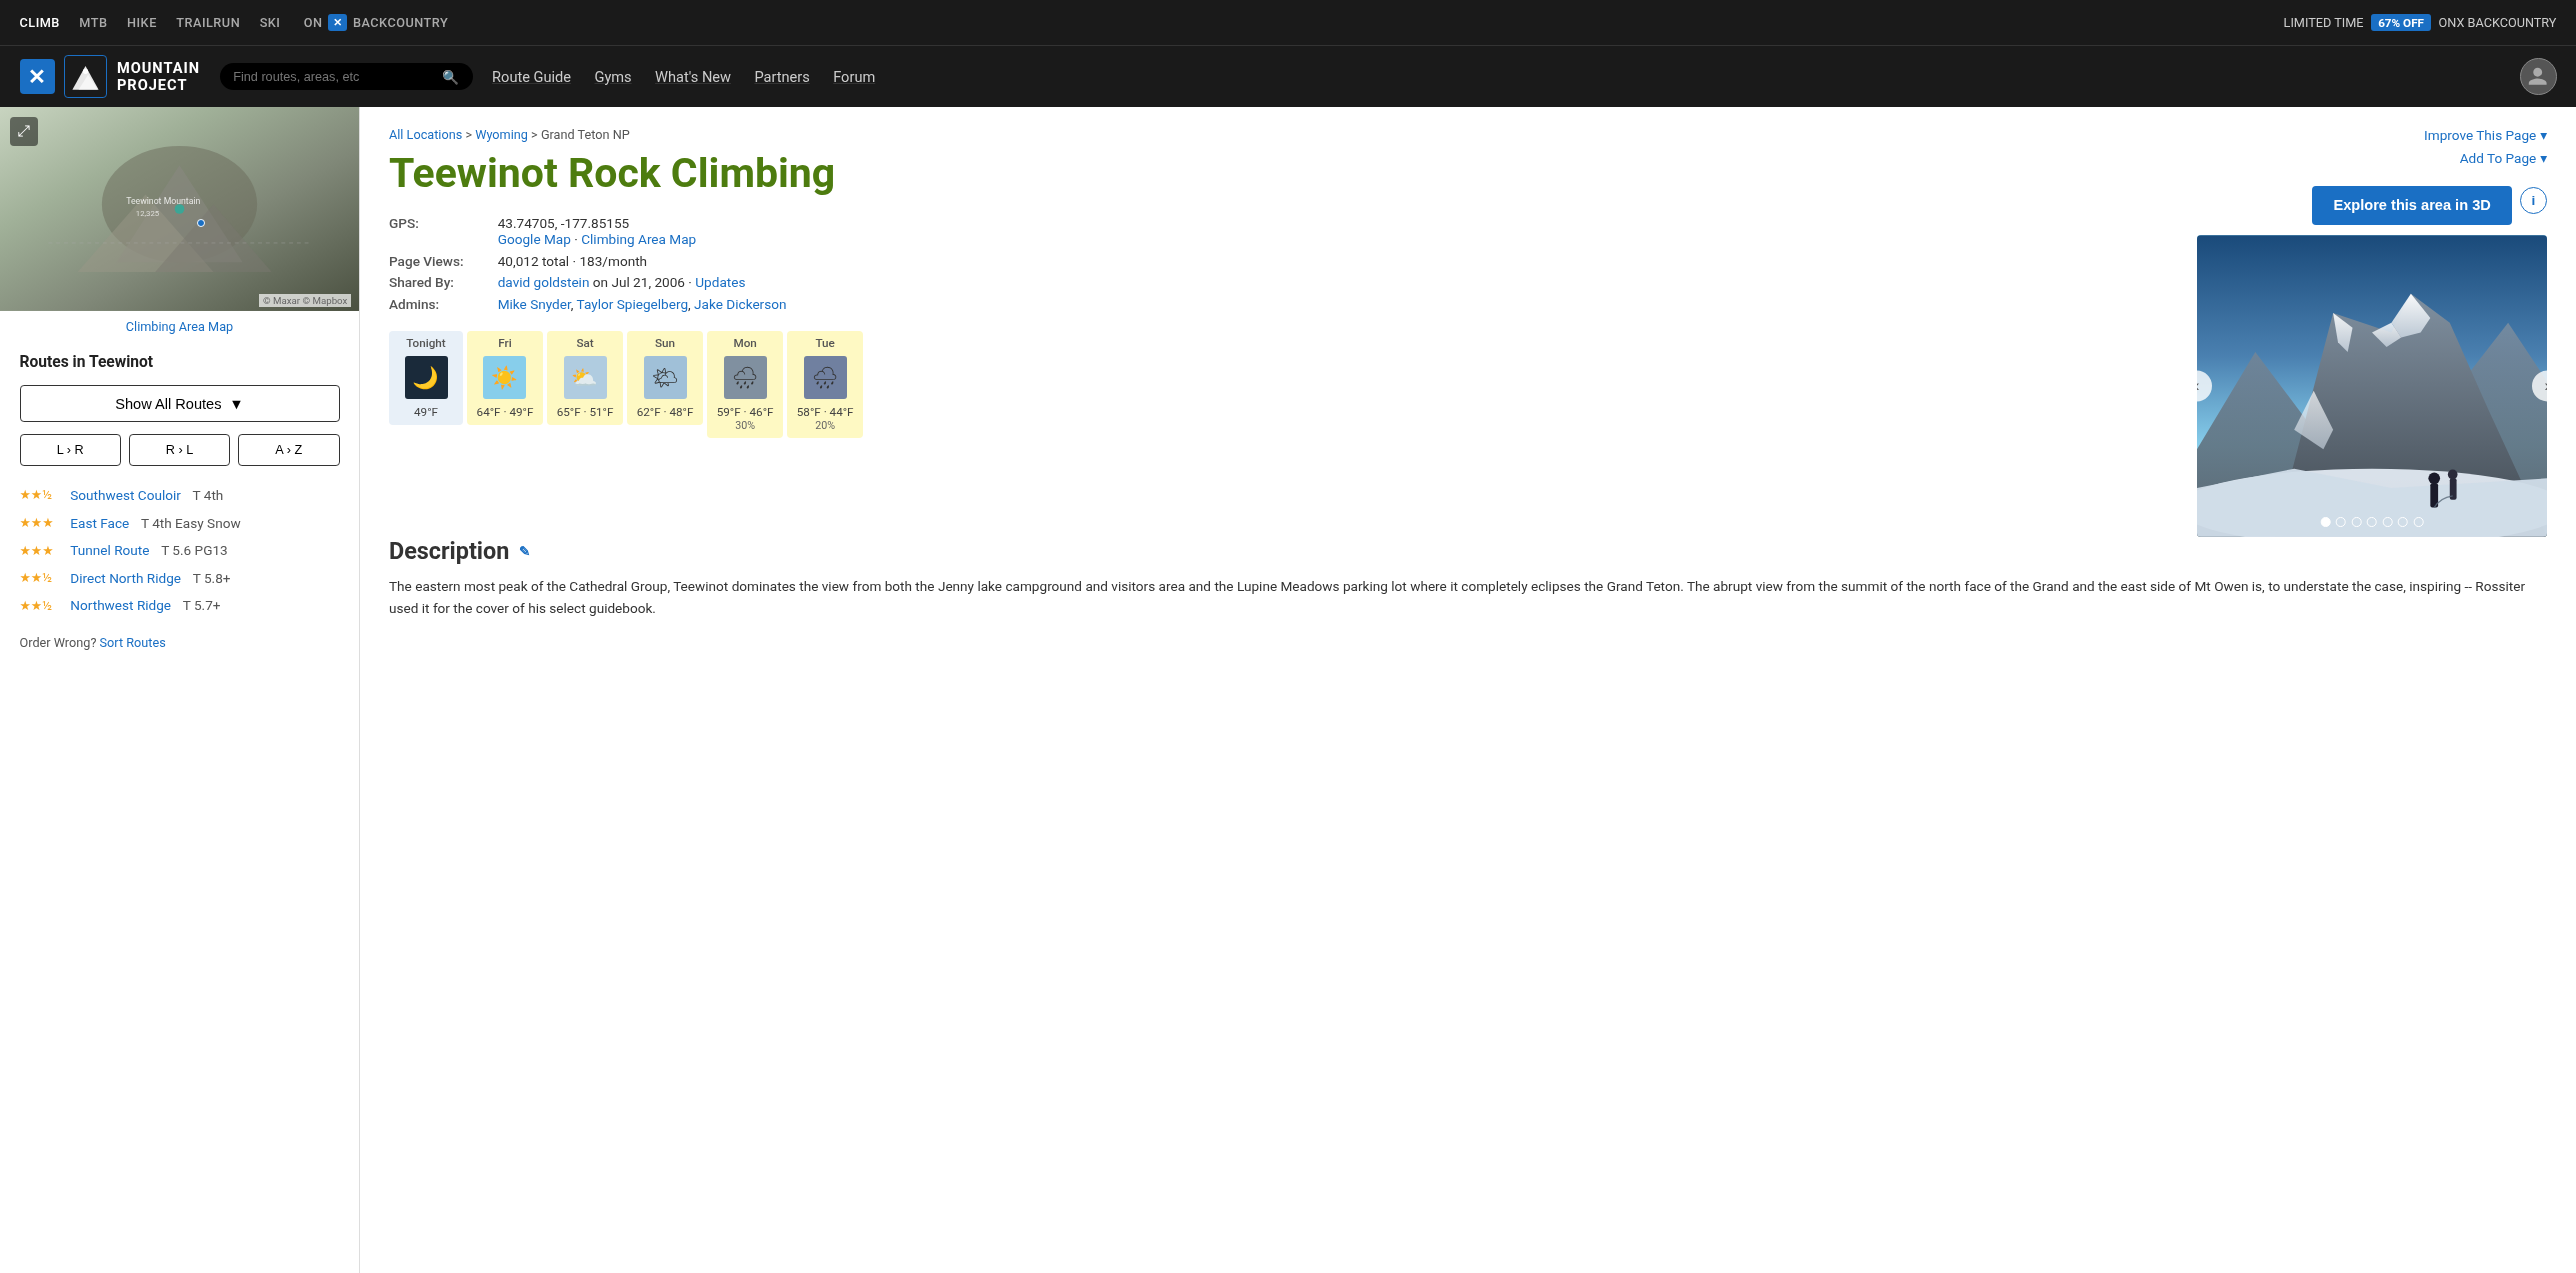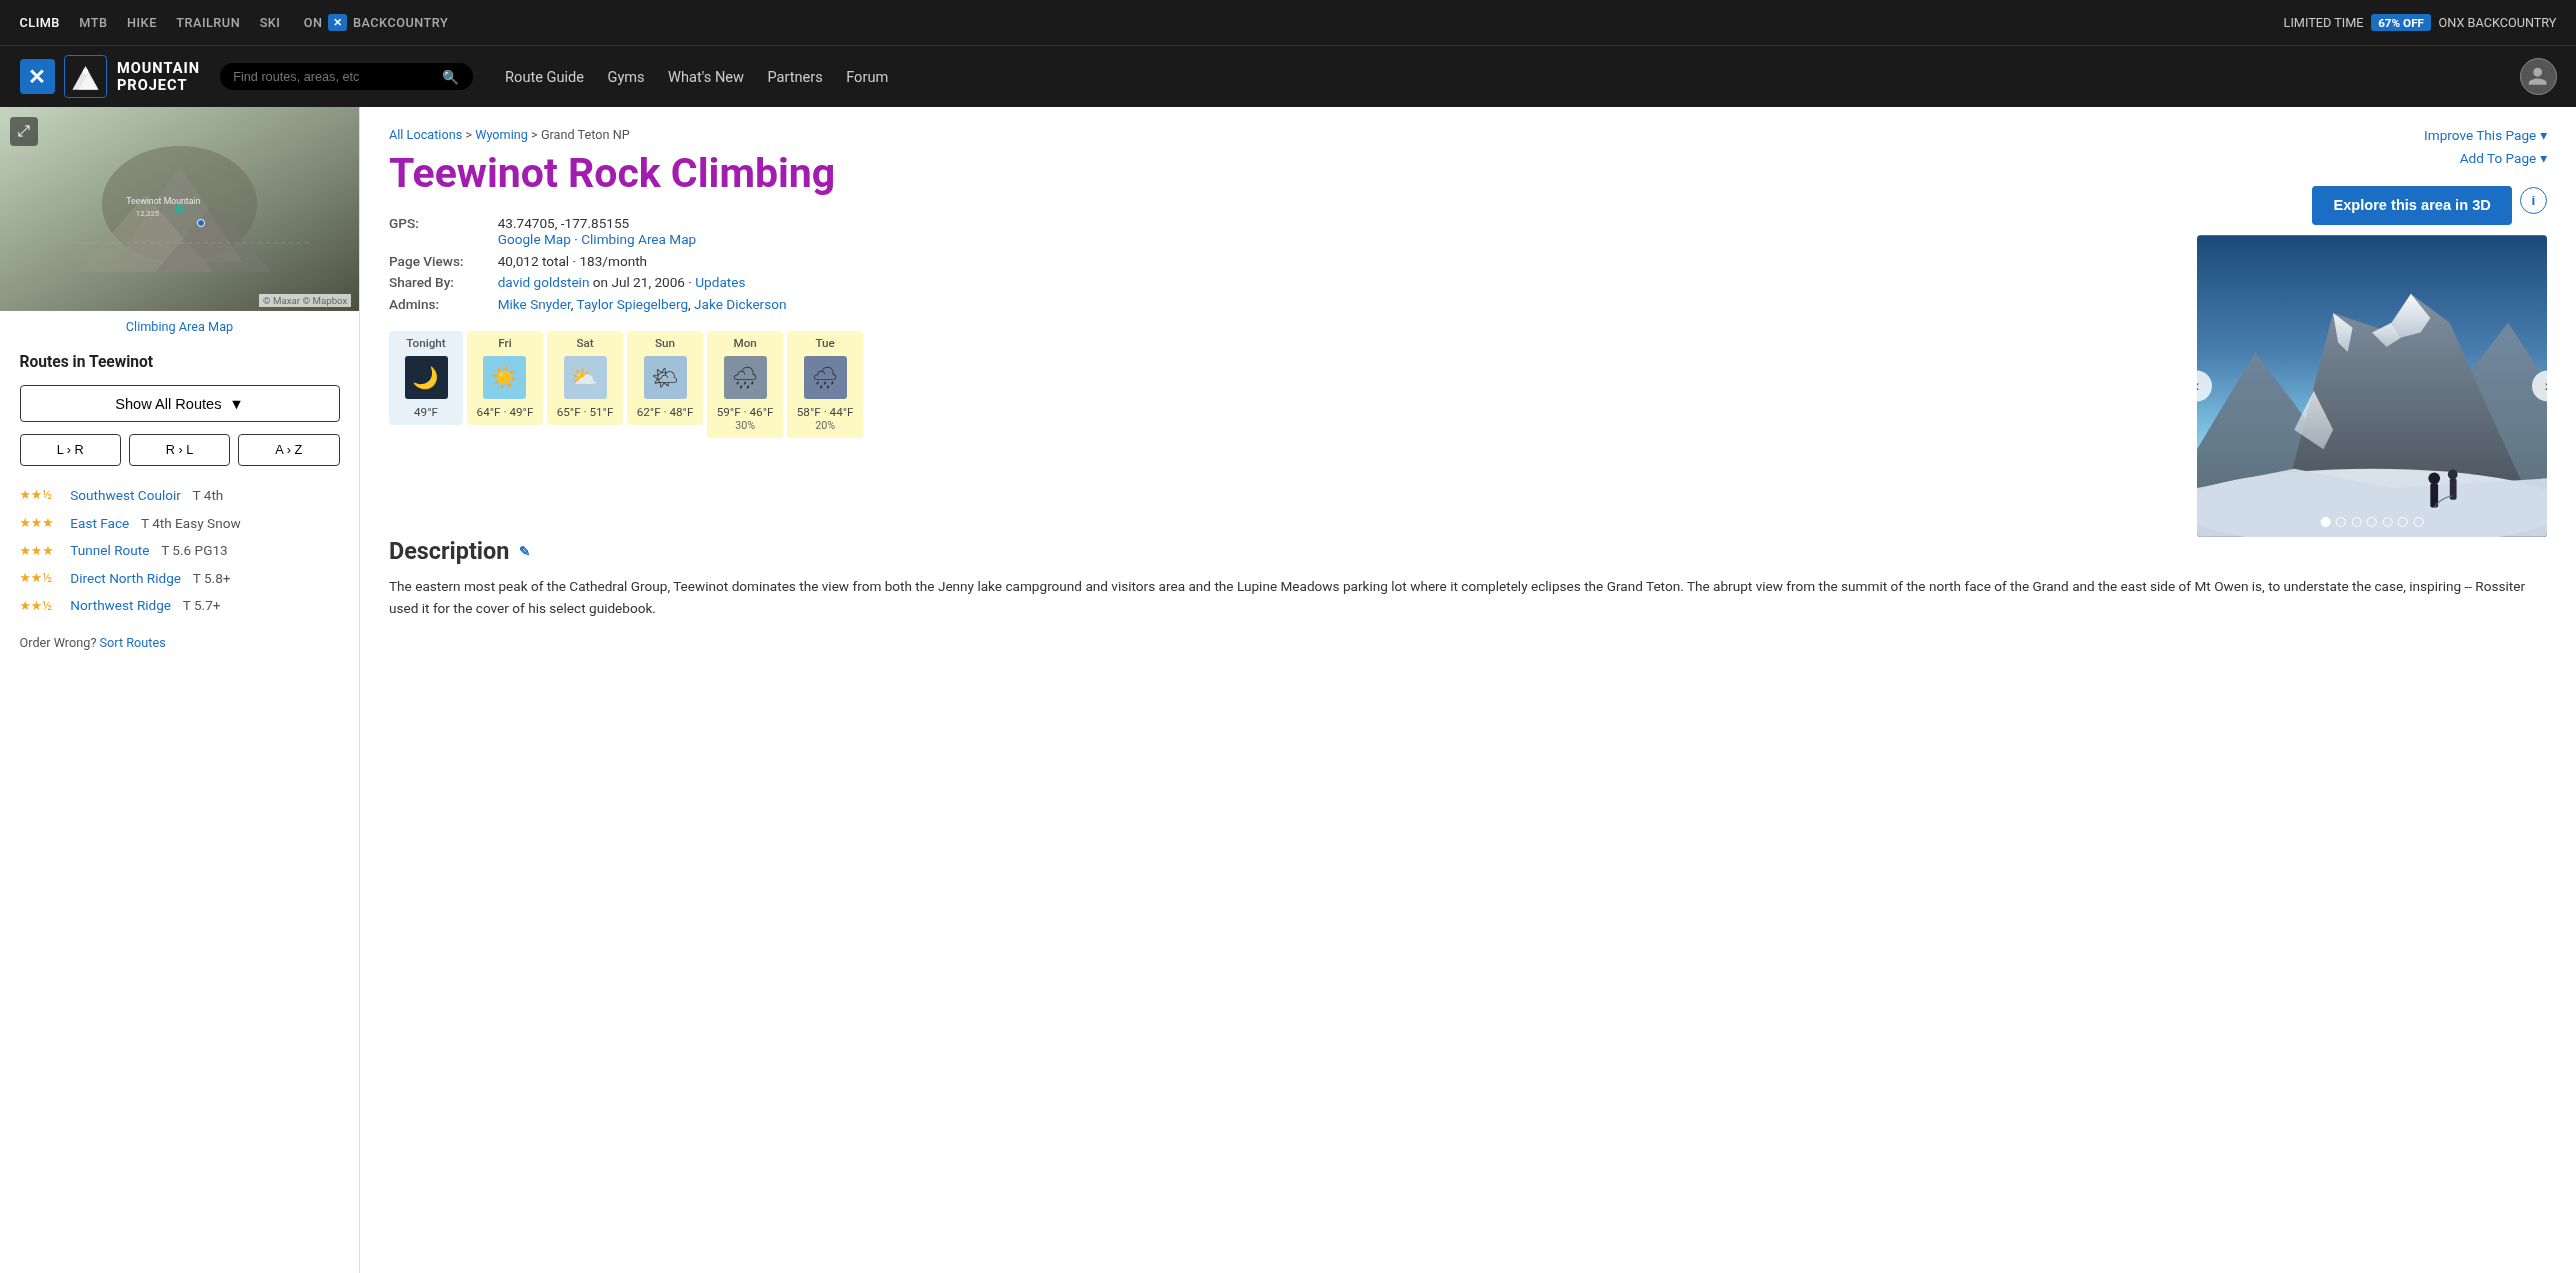--- a/index.html
+++ b/index.html
@@ -120,21 +120,22 @@
       font-size: 12.7px;
       color: #888;
       width: 100%;
       background: transparent;
     }
     .search-icon { color: #888; font-size: 13.6px; }
     .header-nav {
       display: flex;
       align-items: center;
       gap: 23.4px;
-      margin-left: 13px;
+      margin-left: 0;
+      text-decoration: underline;
     }
     .header-nav a {
       color: #ccc;
       text-decoration: none;
       font-size: 14.6px;
       font-weight: 400;
     }
     .header-icons {
       display: flex;
       align-items: center;
@@ -292,21 +293,21 @@
       font-size: 12.7px;
       color: #555;
       margin-bottom: 9.7px;
     }
     .breadcrumb a { color: #1a6fc4; text-decoration: none; }
     .breadcrumb span { color: #555; }
 
     .page-title {
       font-size: 41px;
       font-weight: bold;
-      color: #a21caf;
+      color: #4d7c0f;
       margin-bottom: 15.6px;
       line-height: 1.1;
     }
 
     .meta-table { margin-bottom: 15.6px; }
     .meta-row {
       display: flex;
       gap: 11.7px;
       padding: 2.9px 0;
       font-size: 13.6px;

